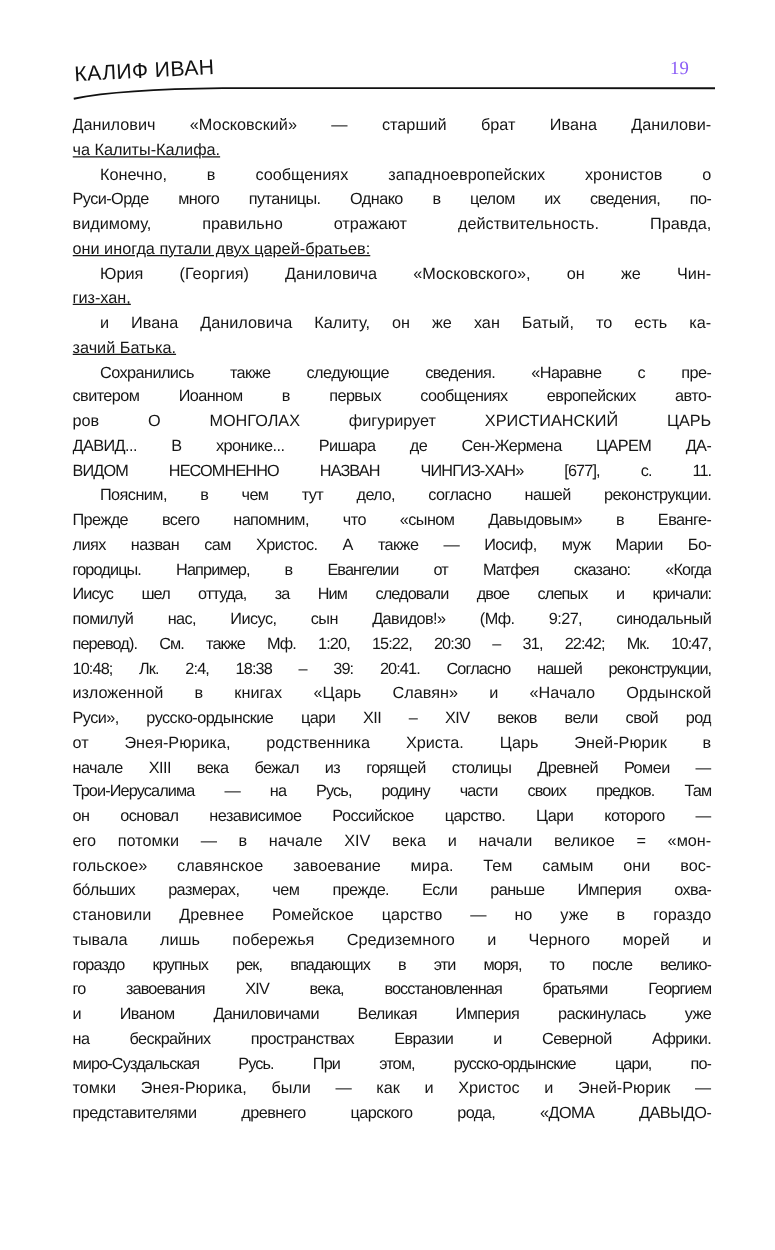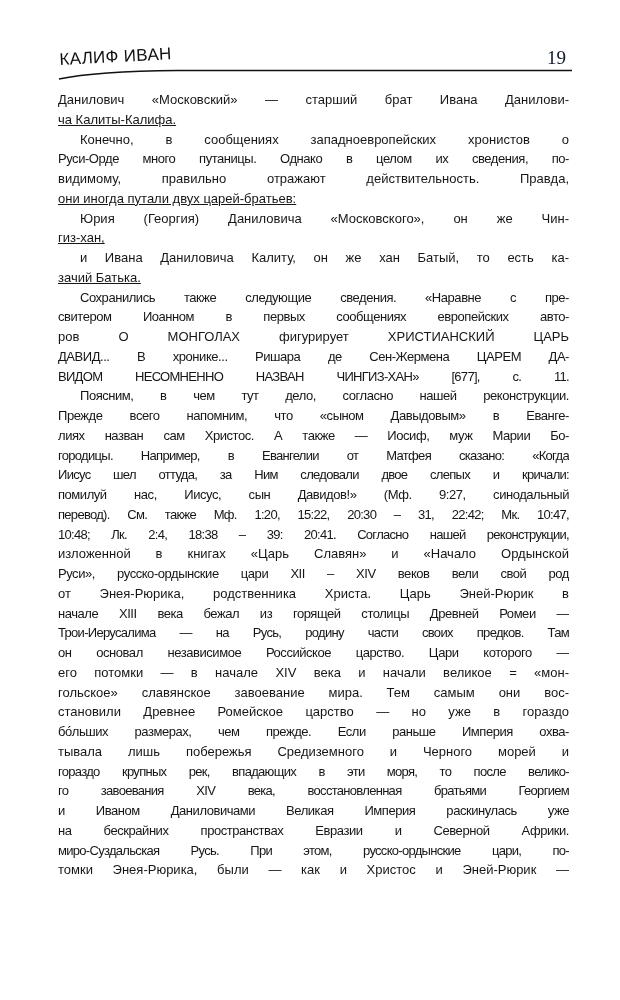--- a/index.html
+++ b/index.html
@@ -35,25 +35,25 @@
     font-family: "Liberation Sans", sans-serif;
     font-size: 17px;
     letter-spacing: 0.3px;
     transform: rotate(-3deg);
     transform-origin: left bottom;
     white-space: nowrap;
     color: #111;
   }
   .page-number {
     position: absolute;
-    right: 4px;
+    right: 19px;
     top: 3px;
     font-family: "Liberation Serif", serif;
-    font-size: 19px;
-    color: #0f172a;
+    font-size: 15px;
+    color: #8b5cf6;
   }
   .head-rule {
     position: absolute;
     left: 0;
     top: 0;
     width: 514px;
     height: 40px;
   }
   .body-text {
     position: absolute;
@@ -119,24 +119,25 @@
     <span class="ln xtight">перевод). См. также Мф. 1:20, 15:22, 20:30 – 31, 22:42; Мк. 10:47,</span>
     <span class="ln xtight">10:48; Лк. 2:4, 18:38 – 39: 20:41. Согласно нашей реконструкции,</span>
     <span class="ln">изложенной в книгах «Царь Славян» и «Начало Ордынской</span>
     <span class="ln tight">Руси», русско-ордынские цари XII – XIV веков вели свой род</span>
     <span class="ln">от Энея-Рюрика, родственника Христа. Царь Эней-Рюрик в</span>
     <span class="ln tight">начале XIII века бежал из горящей столицы Древней Ромеи —</span>
     <span class="ln xtight">Трои-Иерусалима — на Русь, родину части своих предков. Там</span>
     <span class="ln tight">он основал независимое Российское царство. Цари которого —</span>
     <span class="ln">его потомки — в начале XIV века и начали великое = «мон-</span>
     <span class="ln">гольское» славянское завоевание мира. Тем самым они вос-</span>
+    <span class="ln tight">бо́льших размерах, чем прежде. Если раньше Империя охва-</span>
     <span class="ln">становили Древнее Ромейское царство — но уже в гораздо</span>
-    <span class="ln tight">бо́льших размерах, чем прежде. Если раньше Империя охва-</span>
     <span class="ln">тывала лишь побережья Средиземного и Черного морей и</span>
     <span class="ln xtight">гораздо крупных рек, впадающих в эти моря, то после велико-</span>
     <span class="ln xtight">го завоевания XIV века, восстановленная братьями Георгием</span>
     <span class="ln tight">и Иваном Даниловичами Великая Империя раскинулась уже</span>
     <span class="ln tight">на бескрайних пространствах Евразии и Северной Африки.</span>
     <span class="ln xtight">миро-Суздальская Русь. При этом, русско-ордынские цари, по-</span>
     <span class="ln">томки Энея-Рюрика, были — как и Христос и Эней-Рюрик —</span>
+    <span class="ln tight">представителями древнего царского рода, «ДОМА ДАВЫДО-</span>
   </div>
 
 </div>
 
 </body></html>

